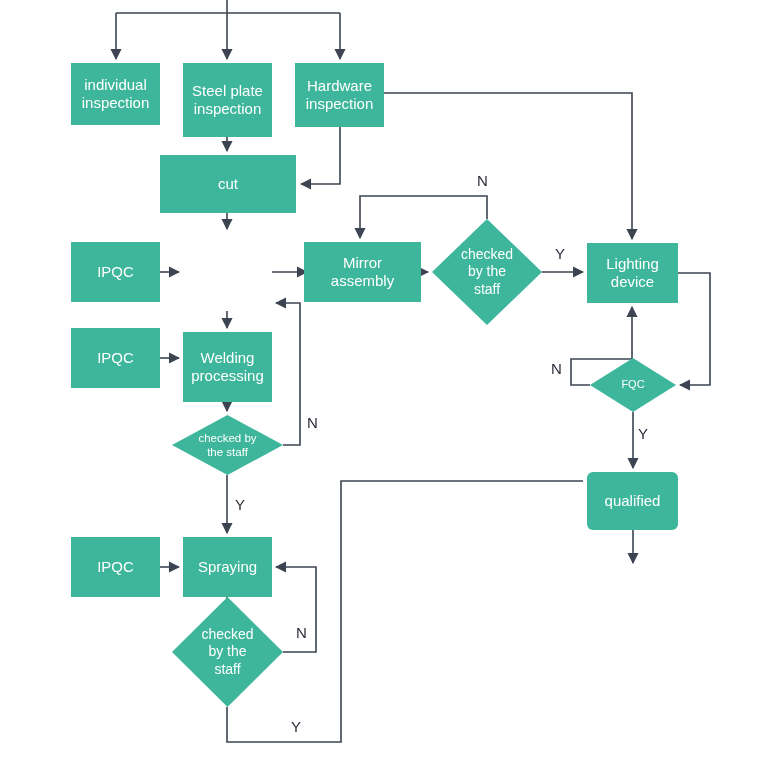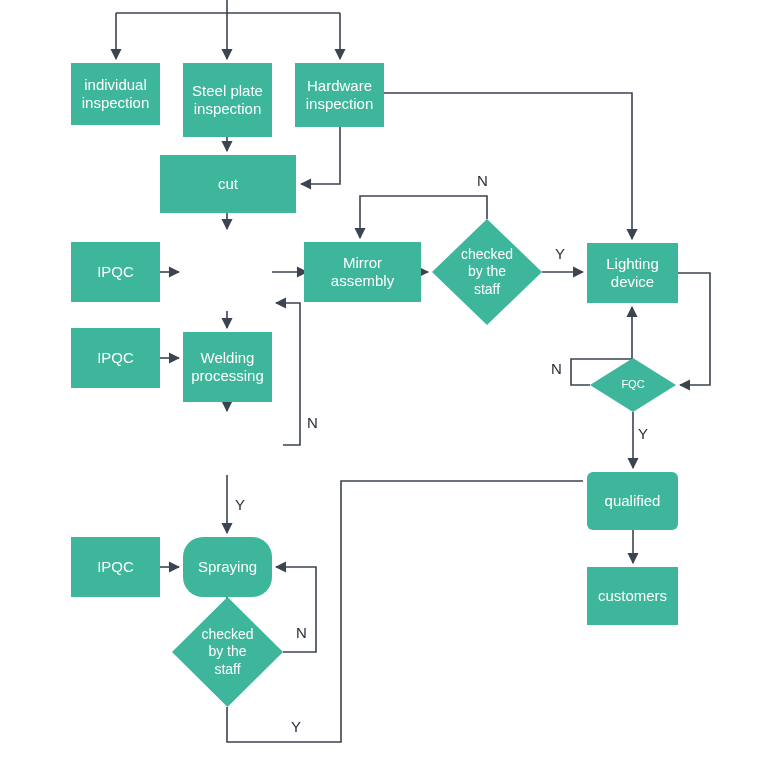--- a/index.html
+++ b/index.html
@@ -162,28 +162,34 @@
   <div class="node node-process" style="left:183px;top:332px;width:89px;height:70px;">Welding
 processing</div>
 
   <div class="node node-decision" style="left:590px;top:358px;width:86px;height:54px;font-size:11px;text-align:center;">
     <svg class="dia-shape" viewBox="0 0 86 54" preserveAspectRatio="none">
       <polygon points="43,0 86,27 43,54 0,27" fill="#3DB69B"></polygon>
     </svg>
     <span class="dia-label">FQC</span>
   </div>
 
+  <div class="node node-decision" style="left:172px;top:415px;width:111px;height:60px;font-size:11.5px;">
+    <svg class="dia-shape" viewBox="0 0 111 60" preserveAspectRatio="none">
+      <polygon points="55.5,0 111,30 55.5,60 0,30" fill="#3DB69B"></polygon>
+    </svg>
+    <span class="dia-label" style="width:68%;">checked by
+the staff</span>
+  </div>
 
   <div class="node node-process" style="left:587px;top:472px;width:91px;height:58px;border-radius:6px;">qualified</div>
 
   <div class="node node-process" style="left:71px;top:537px;width:89px;height:60px;">IPQC</div>
 
-  <div class="node node-process" style="left:183px;top:537px;width:89px;height:60px;border-radius:20px;">Spraying</div>
-
-  <div class="node node-process" style="left:587px;top:567px;width:91px;height:58px;">customers</div>
+  <div class="node node-process" style="left:183px;top:537px;width:89px;height:60px;">Spraying</div>
+
 
   <div class="node node-decision" style="left:172px;top:597px;width:111px;height:110px;">
     <svg class="dia-shape" viewBox="0 0 111 110" preserveAspectRatio="none">
       <polygon points="55.5,0 111,55 55.5,110 0,55" fill="#3DB69B"></polygon>
     </svg>
     <span class="dia-label">checked
 by the
 staff</span>
   </div>
 

